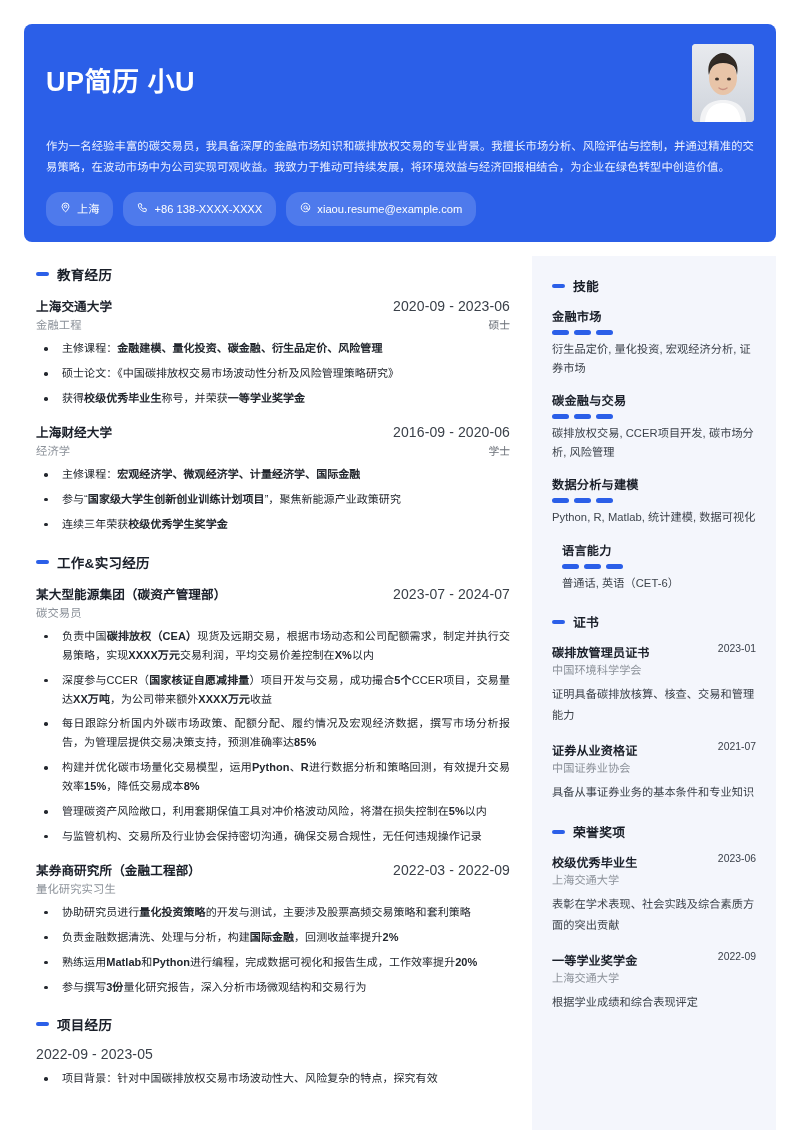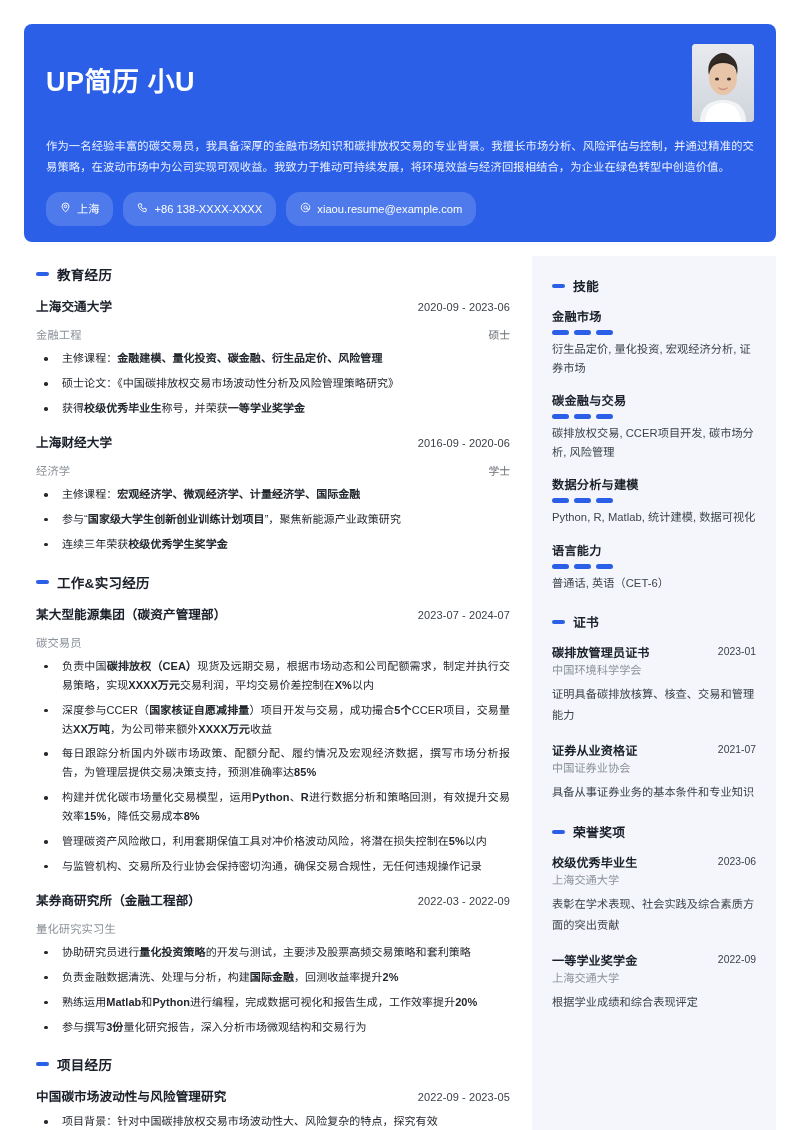--- a/index.html
+++ b/index.html
@@ -153,29 +153,29 @@
     align-items: baseline;
     gap: 10px;
   }
   .entry-org {
     font-size: 12.6px;
     font-weight: 700;
     color: #1a1f29;
     letter-spacing: 0.1px;
   }
   .entry-date {
-    font-size: 11px;
+    font-size: 14px;
     color: #3a4049;
     white-space: nowrap;
     letter-spacing: 0.1px;
   }
   .entry-sub {
     font-size: 11.3px;
     color: #8b9199;
-    margin-top: 11px;
+    margin-top: 1px;
     letter-spacing: 0.1px;
   }
   .entry-degree {
     font-size: 10.8px;
     color: #6b7078;
     white-space: nowrap;
   }
 
   ul.bullets {
     list-style: none;
@@ -200,21 +200,21 @@
     top: 8px;
     width: 3.5px;
     height: 3.5px;
     border-radius: 50%;
     background: #23272e;
   }
   ul.bullets li b { font-weight: 700; }
 
   
   .skill { margin-bottom: 14px; }
-  .skill:last-child { margin-bottom: 0; }
+  .skill:last-child { margin-bottom: 0; margin-left: 10px; }
   .skill-name {
     font-size: 12.2px;
     font-weight: 700;
     color: #1a1f29;
     margin-bottom: 5px;
     letter-spacing: 0.2px;
   }
   .skill-bars {
     display: flex;
     gap: 5px;
@@ -233,21 +233,21 @@
     color: #3d434b;
     letter-spacing: 0.05px;
   }
 
   
   .side-entry { margin-bottom: 15px; }
   .side-entry:last-child { margin-bottom: 0; }
   .side-entry-row {
     display: flex;
     justify-content: space-between;
-    align-items: center;
+    align-items: flex-start;
     gap: 8px;
   }
   .side-entry-title {
     font-size: 12.1px;
     font-weight: 700;
     color: #1a1f29;
     letter-spacing: 0.1px;
   }
   .side-entry-date {
     font-size: 10.4px;
@@ -413,21 +413,20 @@
         </div>
       </div>
 
       <div class="sec">
         <div class="sec-head">
           <span class="sec-dash"></span>
           <span class="sec-title">项目经历</span>
         </div>
         <div class="entry">
           <div class="entry-row">
-            <span class="entry-org">中国碳市场波动性与风险管理研究</span>
             <span class="entry-date">2022-09 - 2023-05</span>
           </div>
           <ul class="bullets">
             <li>项目背景：针对中国碳排放权交易市场波动性大、风险复杂的特点，探究有效</li>
           </ul>
         </div>
       </div>
 
     </div>
 

